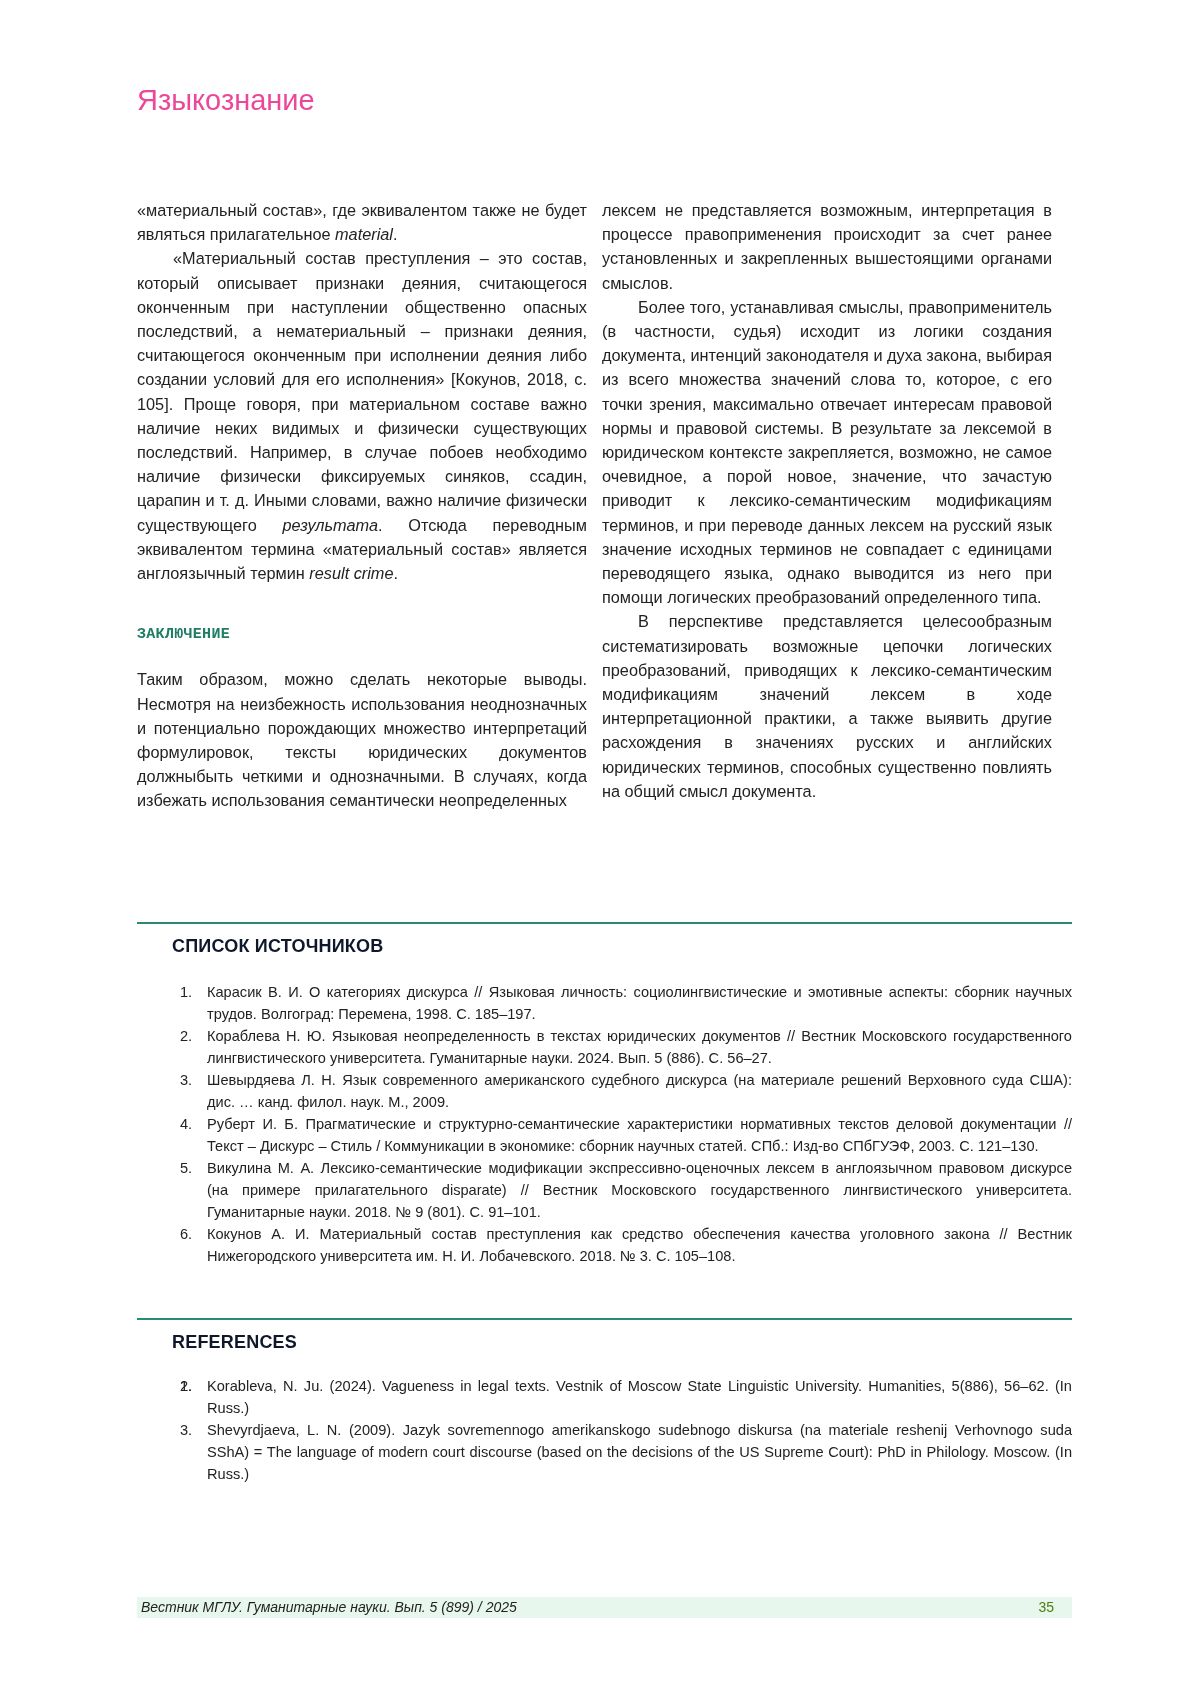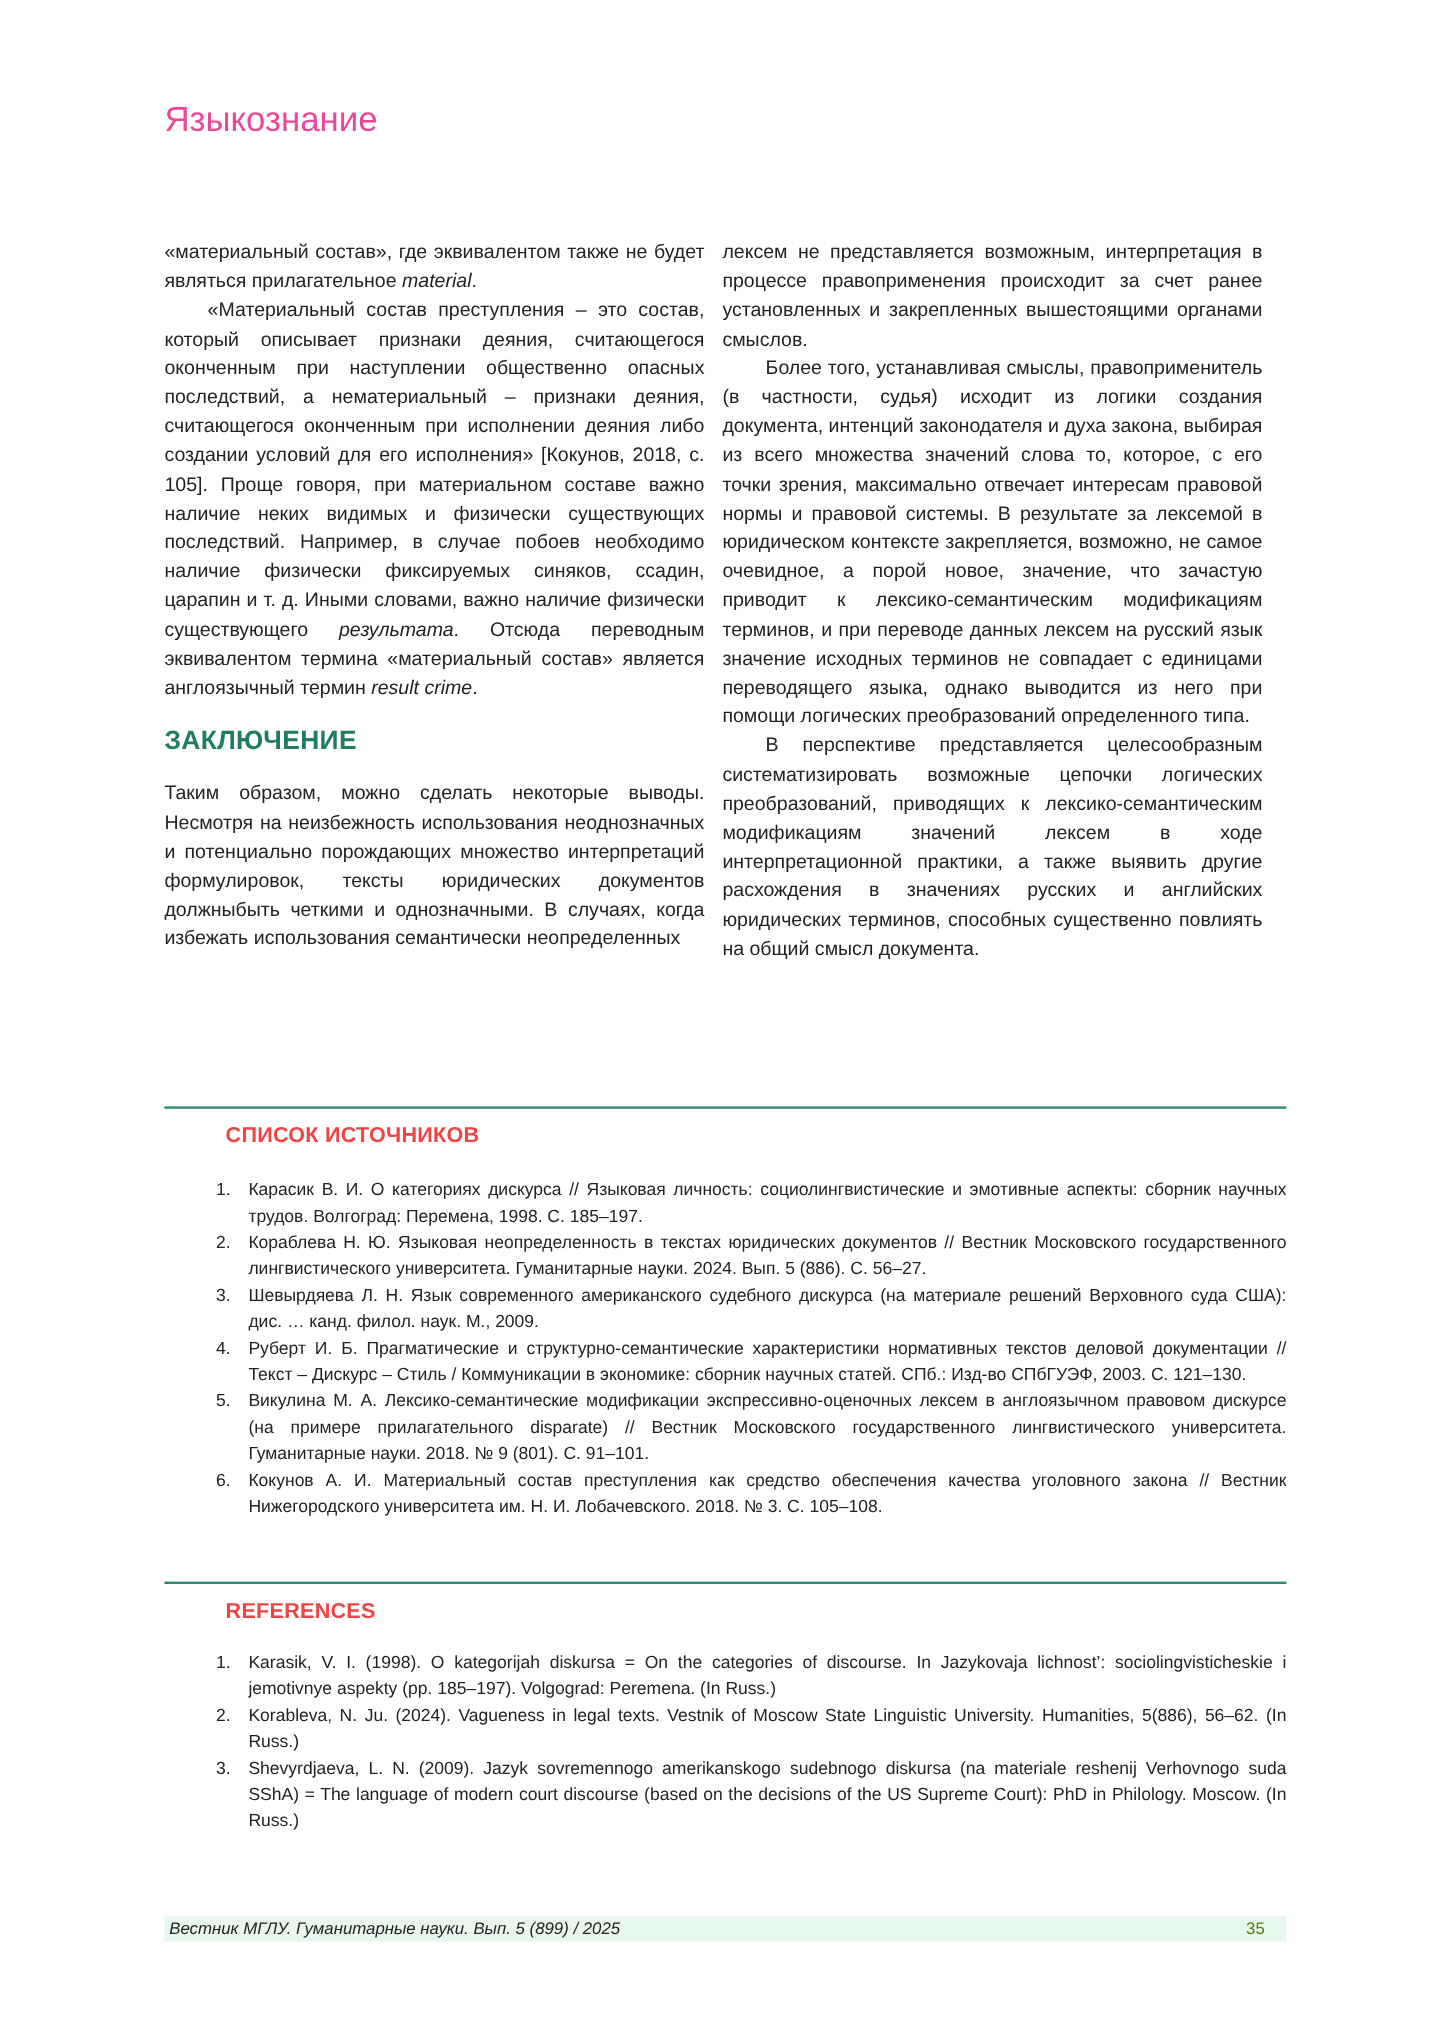--- a/index.html
+++ b/index.html
@@ -6,25 +6,25 @@
   body { width: 1200px; height: 1697px; position: relative; overflow: hidden;
          font-family: "DejaVu Sans", sans-serif; color: #222222; }
   .section-title { position: absolute; left: 137px; top: 84px; font-size: 29px;
          color: #ec4899; font-family: "Liberation Sans", sans-serif; font-weight: normal; margin: 0; }
   .col { position: absolute; top: 198px; width: 450px; font-size: 16.3px; line-height: 24.2px;
          text-align: justify; font-family: "Liberation Sans", sans-serif; }
   .col.left { left: 137px; }
   .col.right { left: 602px; }
   .col p { margin: 0; }
   .col p.indent { text-indent: 36px; }
-  .col h2 { font-size: 22px; font-weight: bold; color: #1e7d63; margin: 20px 0 20px 0;
-            font-family: Liberation Sans, sans-serif; letter-spacing: 0.3px; }
+  .col h2 { font-size: 15px; font-weight: bold; color: #1e7d63; margin: 38px 0 20px 0;
+            font-family: Liberation Mono, monospace; letter-spacing: 0.3px; }
   em { font-style: italic; }
   .rule { position: absolute; left: 137px; width: 935px; height: 2px; background: #2a8a73; }
-  .list-title { position: absolute; left: 188px; font-size: 18px; font-weight: bold; color: #ef4444;
+  .list-title { position: absolute; left: 172px; font-size: 18px; font-weight: bold; color: #0f172a;
                 font-family: "Liberation Sans", sans-serif; margin: 0; letter-spacing: 0.2px; }
   .reflist { position: absolute; left: 172px; width: 900px; margin: 0; padding: 0; list-style: none;
              font-size: 14.6px; line-height: 22px; text-align: justify; font-family: "Liberation Sans", sans-serif; color: #222; }
   .reflist li { position: relative; padding-left: 35px; }
   .reflist .num { position: absolute; left: 8px; top: 0; }
   .footer { position: absolute; left: 137px; top: 1597px; width: 935px; height: 21px; background: #e8f7ee;
             font-family: "Liberation Sans", sans-serif; font-size: 14px; }
   .footer .journal { position: absolute; left: 4px; top: 2px; font-style: italic; color: #222; }
   .footer .page { position: absolute; right: 18px; top: 2px; color: #4d7c0f; }
 </style>
@@ -53,21 +53,21 @@
   <li><span class="num">2.</span><span>Кораблева Н. Ю. Языковая неопределенность в текстах юридических документов // Вестник Московского государственного лингвистического университета. Гуманитарные науки. 2024. Вып. 5 (886). С. 56–27.</span></li>
   <li><span class="num">3.</span><span>Шевырдяева Л. Н. Язык современного американского судебного дискурса (на материале решений Верховного суда США): дис. … канд. филол. наук. М., 2009.</span></li>
   <li><span class="num">4.</span><span>Руберт И. Б. Прагматические и структурно-семантические характеристики нормативных текстов деловой документации // Текст – Дискурс – Стиль / Коммуникации в экономике: сборник научных статей. СПб.: Изд-во СПбГУЭФ, 2003. С. 121–130.</span></li>
   <li><span class="num">5.</span><span>Викулина М. А. Лексико-семантические модификации экспрессивно-оценочных лексем в англоязычном правовом дискурсе (на примере прилагательного disparate) // Вестник Московского государственного лингвистического университета. Гуманитарные науки. 2018. № 9 (801). С. 91–101.</span></li>
   <li><span class="num">6.</span><span>Кокунов А. И. Материальный состав преступления как средство обеспечения качества уголовного закона // Вестник Нижегородского университета им. Н. И. Лобачевского. 2018. № 3. С. 105–108.</span></li>
 </ol>
 
 <div class="rule" style="top: 1318px;"></div>
 <h3 class="list-title" style="top: 1332px;">REFERENCES</h3>
 <ol class="reflist" style="top: 1375px;">
-  <li><span class="num">1.</span><span>Karasik, V. I. (1998). O kategorijah diskursa = On the categories of discourse. In Jazykovaja lichnost’: sociolingvisticheskie i jemotivnye aspekty (pp. 185–197). Volgograd: Peremena. (In Russ.)</span></li>
+  <li><span class="num">1.</span></li>
   <li><span class="num">2.</span><span>Korableva, N. Ju. (2024). Vagueness in legal texts. Vestnik of Moscow State Linguistic University. Humanities, 5(886), 56–62. (In Russ.)</span></li>
   <li><span class="num">3.</span><span>Shevyrdjaeva, L. N. (2009). Jazyk sovremennogo amerikanskogo sudebnogo diskursa (na materiale reshenij Verhovnogo suda SShA) = The language of modern court discourse (based on the decisions of the US Supreme Court): PhD in Philology. Moscow. (In Russ.)</span></li>
 </ol>
 
 <div class="footer">
   <span class="journal">Вестник МГЛУ. Гуманитарные науки. Вып. 5 (899) / 2025</span>
   <span class="page">35</span>
 </div>
 
 </body></html>

